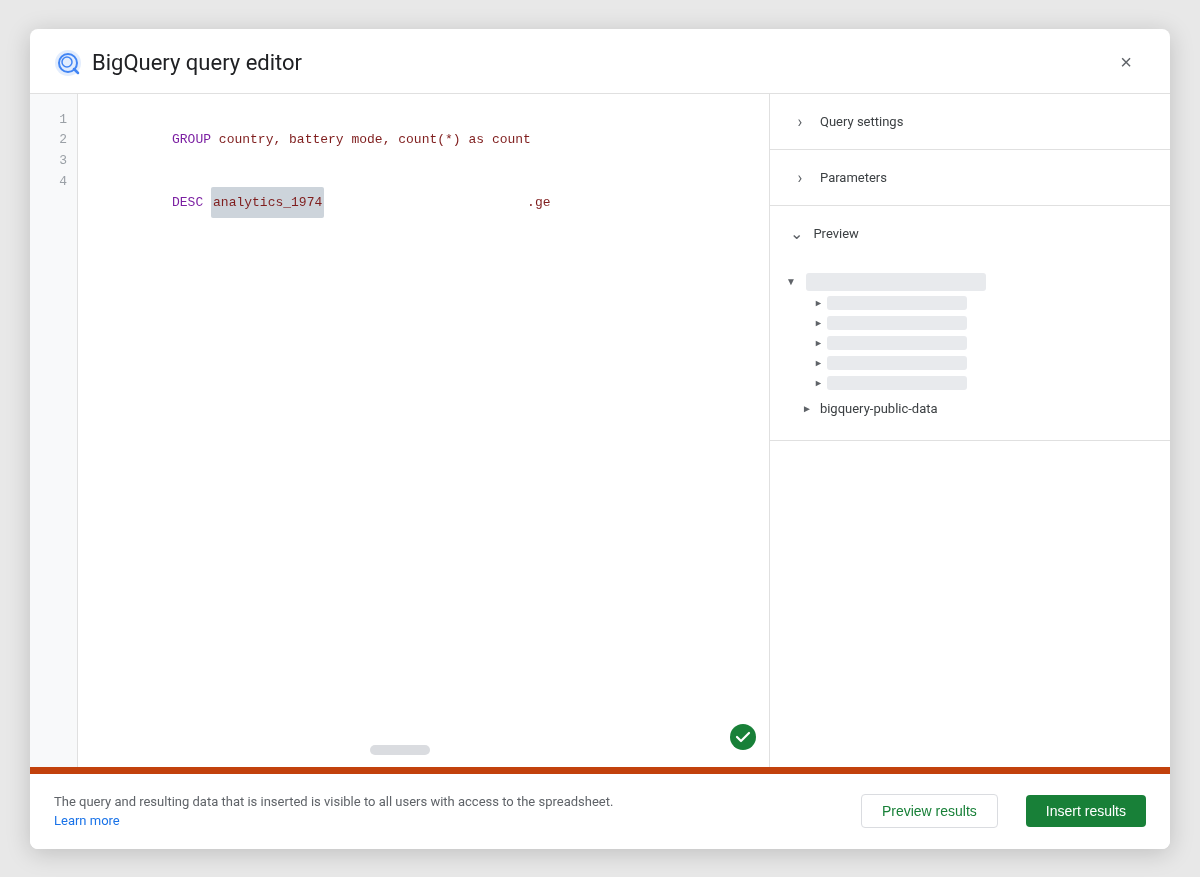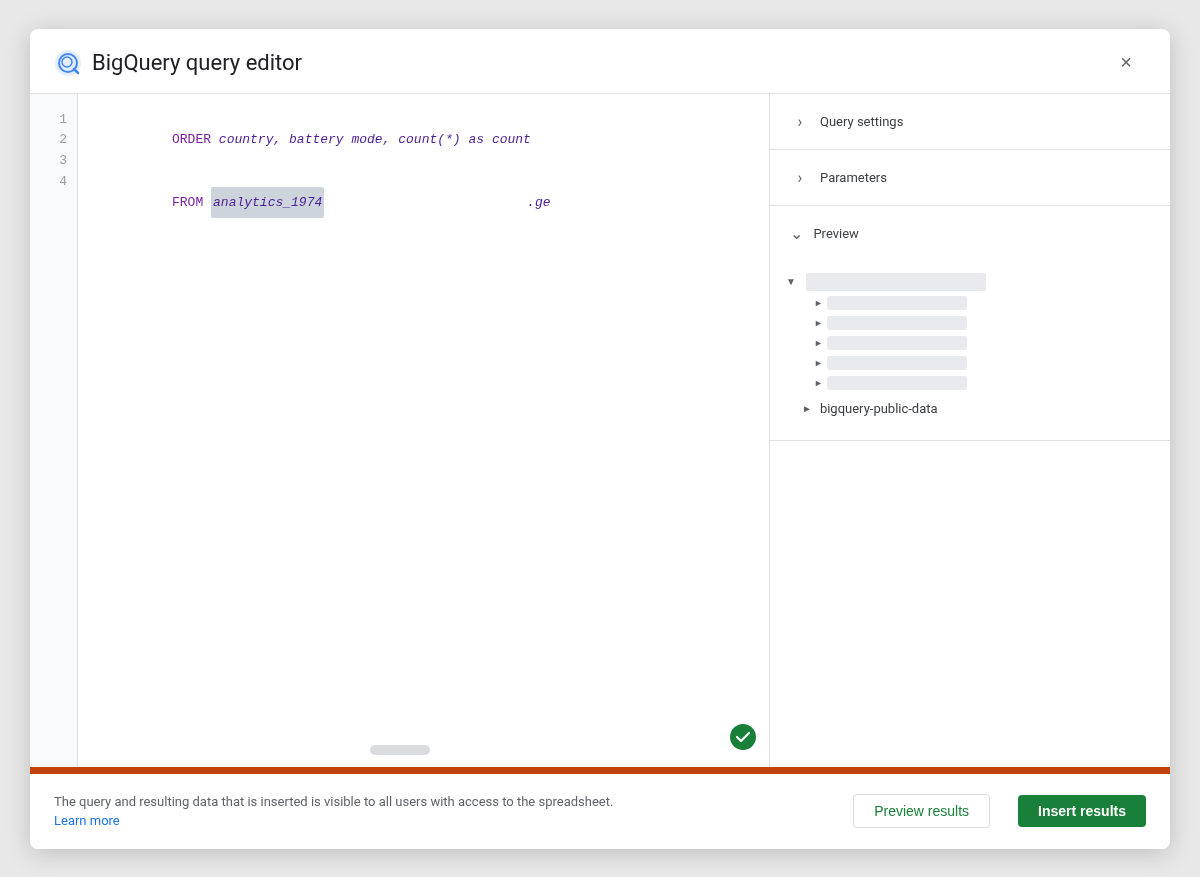--- a/index.html
+++ b/index.html
@@ -94,21 +94,21 @@
       font-family: 'Courier New', monospace;
       font-size: 13px;
       line-height: 1.6;
       overflow: auto;
       background: #fff;
     }
     .code-line {
       white-space: pre;
     }
     .kw { color: #7b1fa2; font-weight: 500; }
-    .id { color: #4c1d95; font-style: italic; }
+    .id { color: #7f1d1d; }
     .num { color: #1565c0; }
     .highlighted-text {
       background: #cdd4db;
       border-radius: 2px;
       padding: 8px 2px;
     }
     .checkmark {
       position: absolute;
       bottom: 16px;
       right: 12px;
@@ -263,21 +263,21 @@
       padding: 8px 20px;
       border-radius: 4px;
       cursor: pointer;
       white-space: nowrap;
     }
     .btn-insert {
       background: #188038;
       border: none;
       color: #fff;
       font-size: 14px;
-      font-weight: 700;
+      font-weight: 400;
       padding: 8px 20px;
       border-radius: 4px;
       cursor: pointer;
       white-space: nowrap;
     }
     .outer-wrapper {
       padding: 20px;
     }
   </style>
 </head>
@@ -304,24 +304,24 @@
 
     <div class="editor-panel">
       <div class="line-numbers">
         <div>1</div>
         <div>2</div>
         <div>3</div>
         <div>4</div>
       </div>
       <div class="code-area">
         <div class="code-line">
-          <span class="kw">ORDER</span><span class="id"> country, battery mode, count(*) as count</span>
+          <span class="kw">GROUP</span><span class="id"> country, battery mode, count(*) as count</span>
         </div>
         <div class="code-line">
-          <span class="kw">FROM</span><span class="id"> <span class="highlighted-text">analytics_1974</span>&nbsp;&nbsp;&nbsp;&nbsp;&nbsp;&nbsp;&nbsp;&nbsp;&nbsp;&nbsp;&nbsp;&nbsp;&nbsp;&nbsp;&nbsp;&nbsp;&nbsp;&nbsp;&nbsp;&nbsp;&nbsp;&nbsp;&nbsp;&nbsp;&nbsp;&nbsp;.ge</span>
+          <span class="kw">DESC</span><span class="id"> <span class="highlighted-text">analytics_1974</span>&nbsp;&nbsp;&nbsp;&nbsp;&nbsp;&nbsp;&nbsp;&nbsp;&nbsp;&nbsp;&nbsp;&nbsp;&nbsp;&nbsp;&nbsp;&nbsp;&nbsp;&nbsp;&nbsp;&nbsp;&nbsp;&nbsp;&nbsp;&nbsp;&nbsp;&nbsp;.ge</span>
         </div>
       </div>
 
       <svg class="checkmark" viewBox="0 0 28 28" xmlns="http://www.w3.org/2000/svg">
         <circle cx="14" cy="14" r="13" fill="#188038"></circle>
         <polyline points="8,14 12,18 20,10" fill="none" stroke="#fff" stroke-width="2.2" stroke-linecap="round" stroke-linejoin="round"></polyline>
       </svg>
       <div class="scrollbar-area"></div>
     </div>
 

